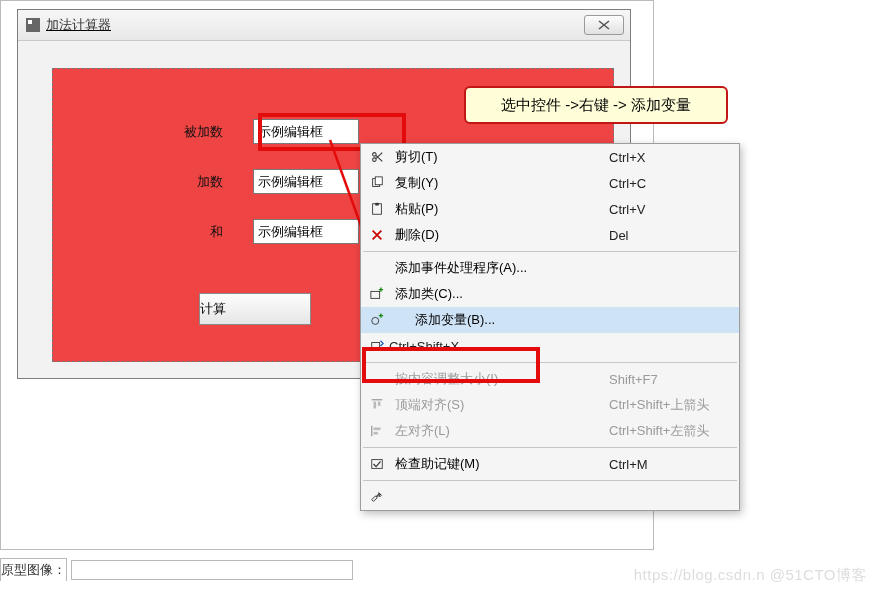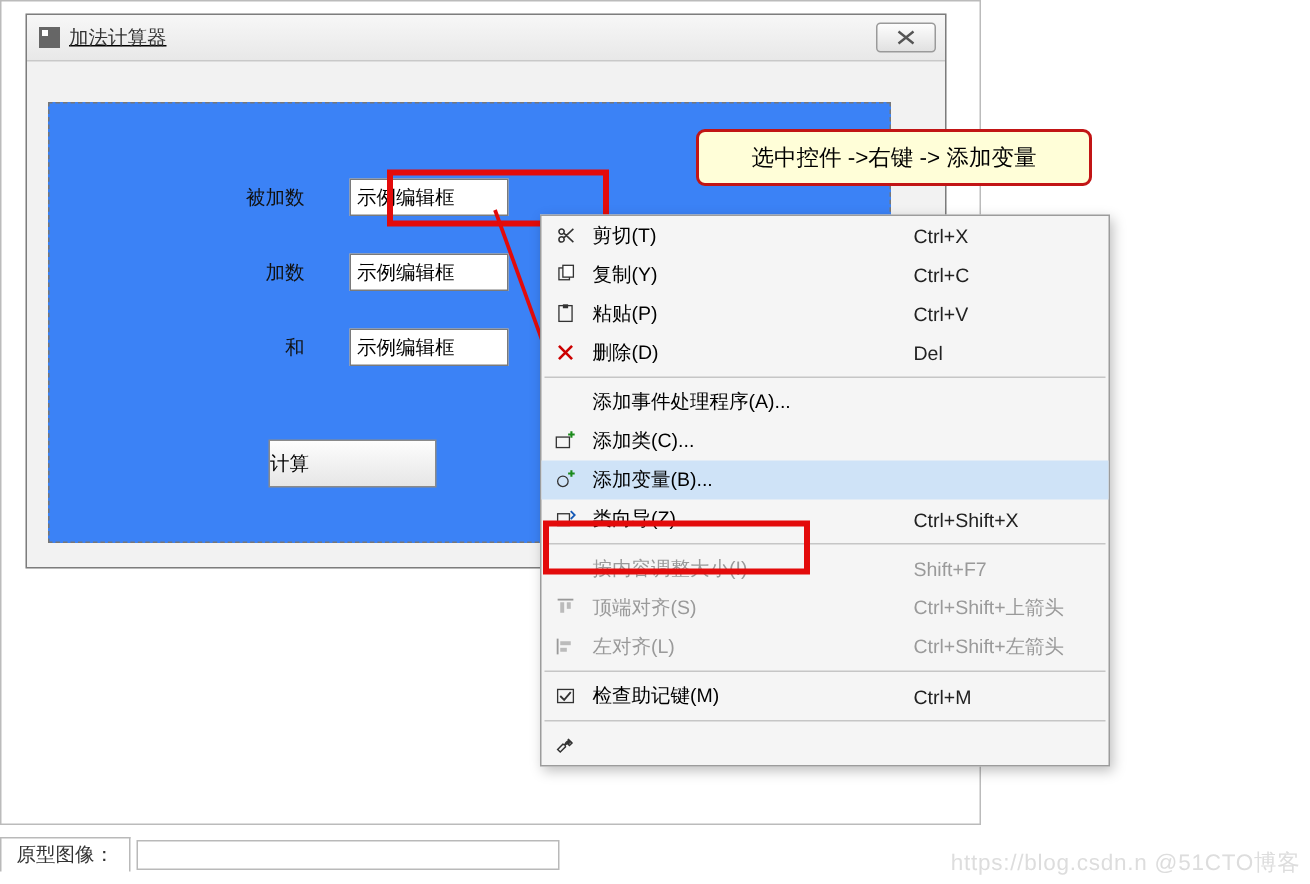--- a/index.html
+++ b/index.html
@@ -54,24 +54,24 @@
     position: absolute; right: 6px; top: 5px;
     width: 38px; height: 18px;
     border: 1px solid #9a9a9a;
     border-radius: 3px;
     background: linear-gradient(#fdfdfd,#e1e1e1);
     display:flex; align-items:center; justify-content:center;
     color:#555;
   }
   .inner-frame {
     position:absolute;
-    left: 14px; top: 58px;
+    left: 34px; top: 58px;
     width: 560px; height: 292px;
     border: 1px dashed #777;
-    background: #3b82f6;
+    background: #ef4444;
   }
   .row { position:absolute; display:flex; align-items:center; }
   .row .lbl { width: 80px; text-align:right; margin-right: 30px; color:#111;}
   .row input.txt {
     width: 96px; height: 21px;
     border: 1px solid #7a7a7a;
     background:#fff;
     padding: 1px 4px;
     font-family: inherit; font-size: 13px;
     box-sizing: content-box;
@@ -122,21 +122,21 @@
     height: 26px;
     padding-left: 4px;
   }
   .mi .ico {
     width: 24px; display:flex; align-items:center; justify-content:center;
     color:#333;
   }
   .mi .text { flex:1; padding-left: 6px; }
   .mi .sc { width: 130px; color:#222; text-align:left; }
   .mi.disabled .text, .mi.disabled .sc { color:#9a9a9a; }
-  .mi.sel { background:#cfe3f7; }
+  .mi.sel { background:#cfe3f7;gap:20px; }
   .sep { height:1px; margin:3px 2px; background:#c6c6c6; }
   .ico svg { width:14px; height:14px; }
   
   .bottom-strip {
     position:absolute; left:0; top:558px;
     font-size: 13px; color:#333;
     display:flex; align-items:center; gap:4px;
   }
   .bottom-strip .box {
     display:inline-block; border:1px solid #b9b9b9;
@@ -261,21 +261,20 @@
       <span class="text">添加变量(B)...</span>
       <span class="sc"></span>
     </div>
     <div class="mi">
       <span class="ico">
         <svg viewBox="0 0 16 16">
           <rect x="2" y="4" width="9" height="9" fill="none" stroke="#333"></rect>
           <path d="M12 2l3 3-3 3" fill="none" stroke="#1559b6" stroke-width="1.4"></path>
         </svg>
       </span>
-      <span class="text">类向导(Z)...</span>
       <span class="sc">Ctrl+Shift+X</span>
     </div>
     <div class="sep"></div>
     <div class="mi disabled">
       <span class="ico"></span>
       <span class="text">按内容调整大小(I)</span>
       <span class="sc">Shift+F7</span>
     </div>
     <div class="mi disabled">
       <span class="ico">
@@ -317,16 +316,16 @@
           <path d="M10 3a3 3 0 0 1-4 4L2 11l2 2 4-4a3 3 0 0 1 4-4l-2 2 1 1 2-2z" fill="none" stroke="#333" stroke-width="1.1"></path>
         </svg>
       </span>
       <span class="sc"></span>
     </div>
   </div>
 
 <div class="hl-edit hl-menuitem"></div>
 
 <div class="bottom-strip">
-  <span style="border:1px solid #b9b9b9; border-bottom:none; padding:2px 10px; background:#fff">原型图像：</span>
+  <span style="border:1px solid #b9b9b9; border-bottom:none; padding:2px 0; background:#fff">原型图像：</span>
   <span class="box" style="width:280px"></span>
 </div>
 <div class="watermark">https://blog.csdn.n @51CTO博客</div>
 
 </body></html>

